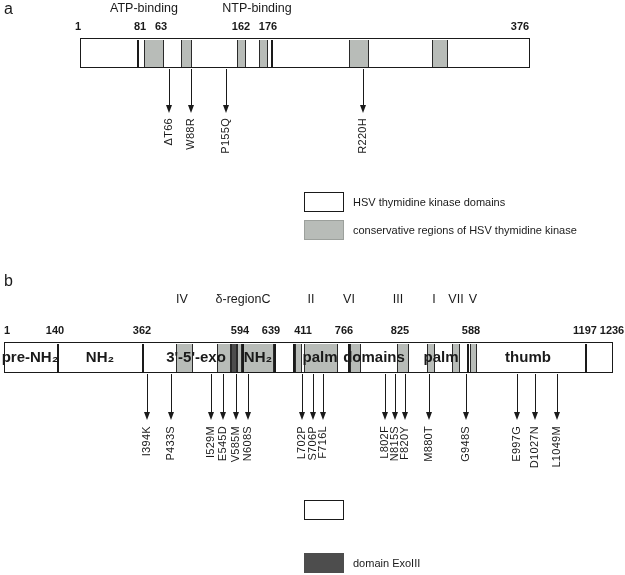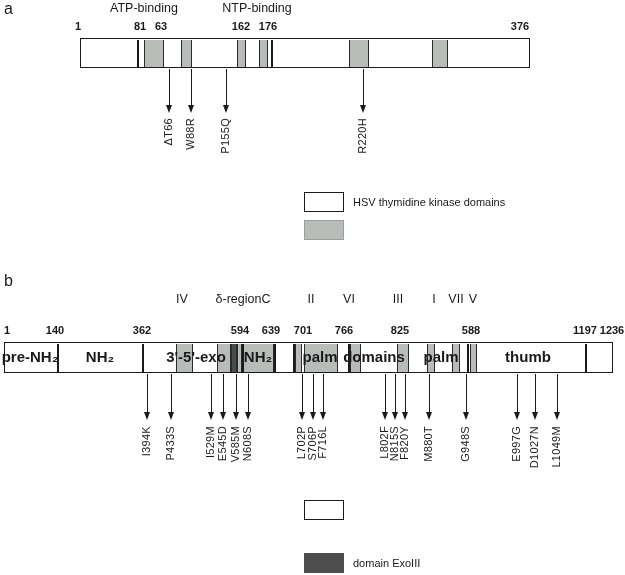--- a/index.html
+++ b/index.html
@@ -108,20 +108,21 @@
     </div>
 
   <div class="layer">
 
   <div class="legend-row" style="--fill: #ffffff; --border: #1a1a1a; --y: 192px;">
         <span class="swatch"></span>
         <span class="legend-text">HSV thymidine kinase domains</span>
       </div>
       <div class="legend-row" style="--fill: #b8bcb8; --border: #9ca09c; --y: 220px;">
         <span class="swatch"></span>
+        <span class="legend-text">conservative regions of HSV thymidine kinase</span>
       </div>
     </div>
 
   <div class="letter b-letter">b</div>
 
   <div class="layer">
 
   <span class="centered b-roman" style="--x: 182px;">IV</span>
       <span class="centered b-roman" style="--x: 243px;">δ-regionC</span>
       <span class="centered b-roman" style="--x: 311px;">II</span>
@@ -132,21 +133,21 @@
       <span class="centered b-roman" style="--x: 473px;">V</span>
     </div>
 
   <div class="layer">
 
   <span class="centered tick b-tick" style="--x: 7px;">1</span>
       <span class="centered tick b-tick" style="--x: 55px;">140</span>
       <span class="centered tick b-tick" style="--x: 142px;">362</span>
       <span class="centered tick b-tick" style="--x: 240px;">594</span>
       <span class="centered tick b-tick" style="--x: 271px;">639</span>
-      <span class="centered tick b-tick" style="--x: 303px;">701</span>
+      <span class="centered tick b-tick" style="--x: 303px;">411</span>
       <span class="centered tick b-tick" style="--x: 344px;">766</span>
       <span class="centered tick b-tick" style="--x: 400px;">825</span>
       <span class="centered tick b-tick" style="--x: 471px;">588</span>
       <span class="centered tick b-tick" style="--x: 585px;">1197</span>
       <span class="centered tick b-tick" style="--x: 612px;">1236</span>
     </div>
 
   <div class="bar bar-b"></div>
 
   <div class="layer">

